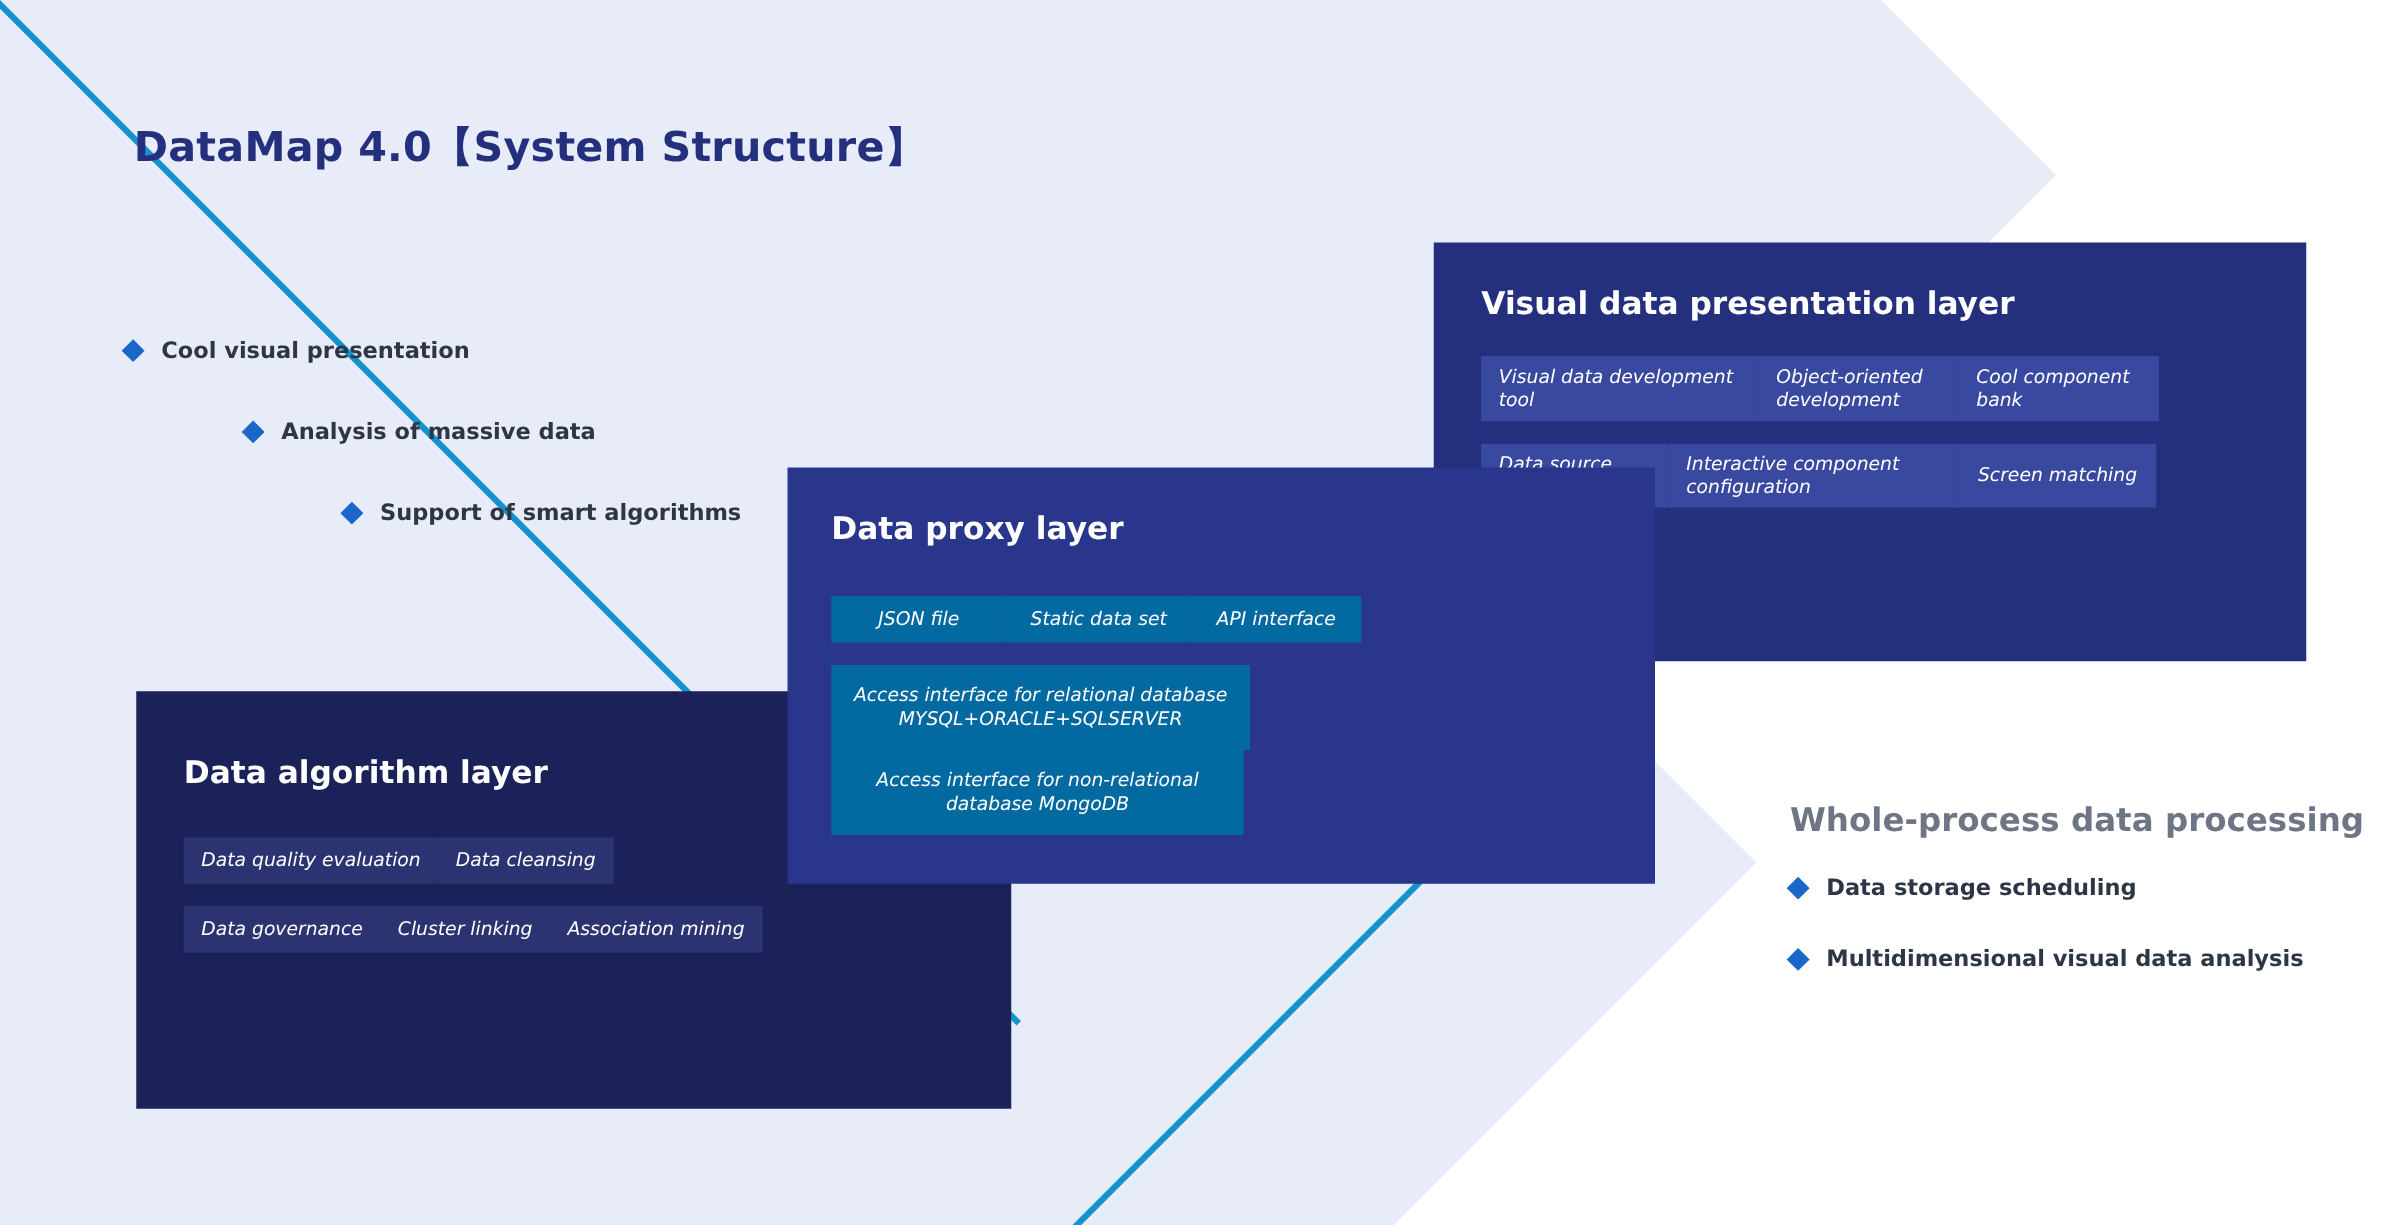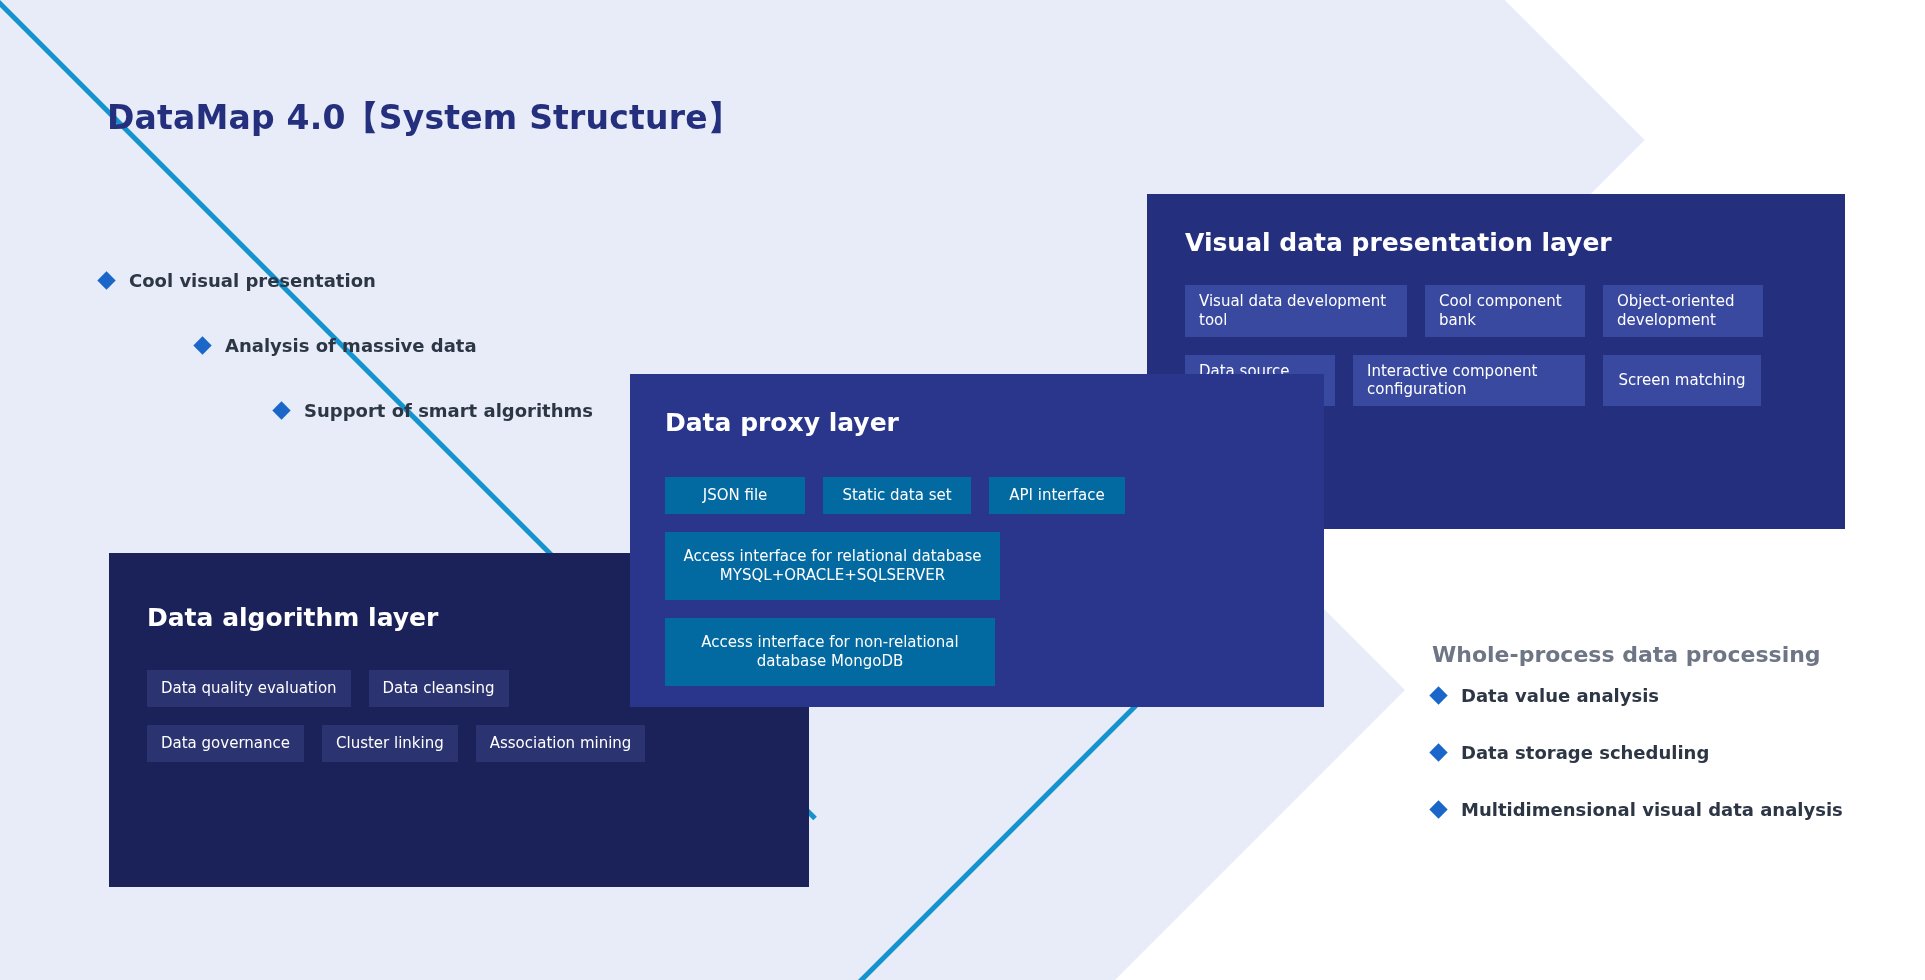--- a/index.html
+++ b/index.html
@@ -110,24 +110,24 @@
   }
 
   
   .right-col {
     position: absolute;
     left: 1432px;
     top: 642px;
     width: 470px;
   }
   .right-head {
-    font-size: 22px;
+    font-size: 26px;
     font-weight: bold;
     color: #6e7585;
-    margin-bottom: 18px;
+    margin-bottom: 28px;
     white-space: nowrap;
   }
   .rb-item {
     display: flex;
     align-items: center;
     margin-bottom: 36px;
   }
   .rb-text {
     font-size: 18px;
     font-weight: bold;
@@ -153,21 +153,21 @@
     text-align: center;
     color: #ffffff;
     font-size: 15px;
     line-height: 1.25;
     box-sizing: border-box;
     padding: 9px 14px;
   }
   .chip-row {
     display: flex;
     flex-wrap: wrap;
-    gap: 18px;
+    font-style: italic;
   }
 
   
   .card-visual {
     left: 1147px;
     top: 194px;
     width: 698px;
     height: 335px;
     background: #24307e;
     padding: 34px 38px 0 38px;
@@ -229,24 +229,20 @@
     <div class="lb-item indent2">
       <span class="diamond-icon"></span>
       <span class="lb-text">Support of smart algorithms</span>
     </div>
   </div>
 
   <div class="right-col">
     <div class="right-head">Whole-process data processing</div>
     <div class="rb-item">
       <span class="diamond-icon"></span>
-      <span class="rb-text">Data value analysis</span>
-    </div>
-    <div class="rb-item">
-      <span class="diamond-icon"></span>
       <span class="rb-text">Data storage scheduling</span>
     </div>
     <div class="rb-item">
       <span class="diamond-icon"></span>
       <span class="rb-text">Multidimensional visual data analysis</span>
     </div>
   </div>
 
   <div class="card card-algo">
     <div class="card-title">Data algorithm layer</div>
@@ -258,22 +254,22 @@
       <span class="chip">Data governance</span>
       <span class="chip">Cluster linking</span>
       <span class="chip">Association mining</span>
     </div>
   </div>
 
   <div class="card card-visual">
     <div class="card-title">Visual data presentation layer</div>
     <div class="chip-row">
       <span class="chip two-line" style="width:222px;text-align:left;justify-content:flex-start;">Visual data development tool</span>
+      <span class="chip two-line" style="width:160px;text-align:left;justify-content:flex-start;">Object-oriented development</span>
       <span class="chip two-line" style="width:160px;text-align:left;justify-content:flex-start;">Cool component bank</span>
-      <span class="chip two-line" style="width:160px;text-align:left;justify-content:flex-start;">Object-oriented development</span>
     </div>
     <div class="chip-row">
       <span class="chip two-line" style="width:150px;text-align:left;justify-content:flex-start;">Data source configuration</span>
       <span class="chip two-line" style="width:232px;text-align:left;justify-content:flex-start;">Interactive component configuration</span>
       <span class="chip" style="width:158px;">Screen matching</span>
     </div>
   </div>
 
   <div class="card card-proxy">
     <div class="card-title">Data proxy layer</div>

